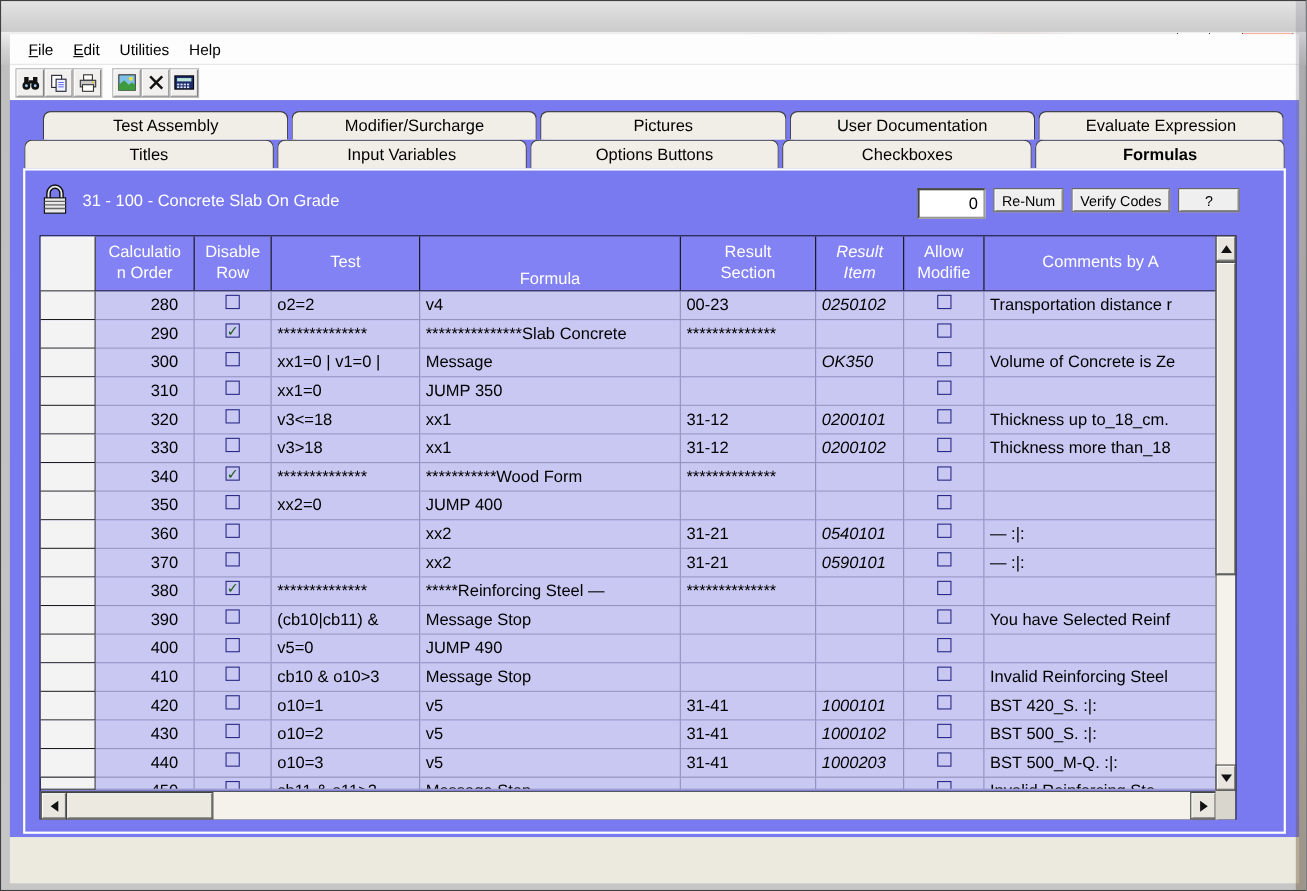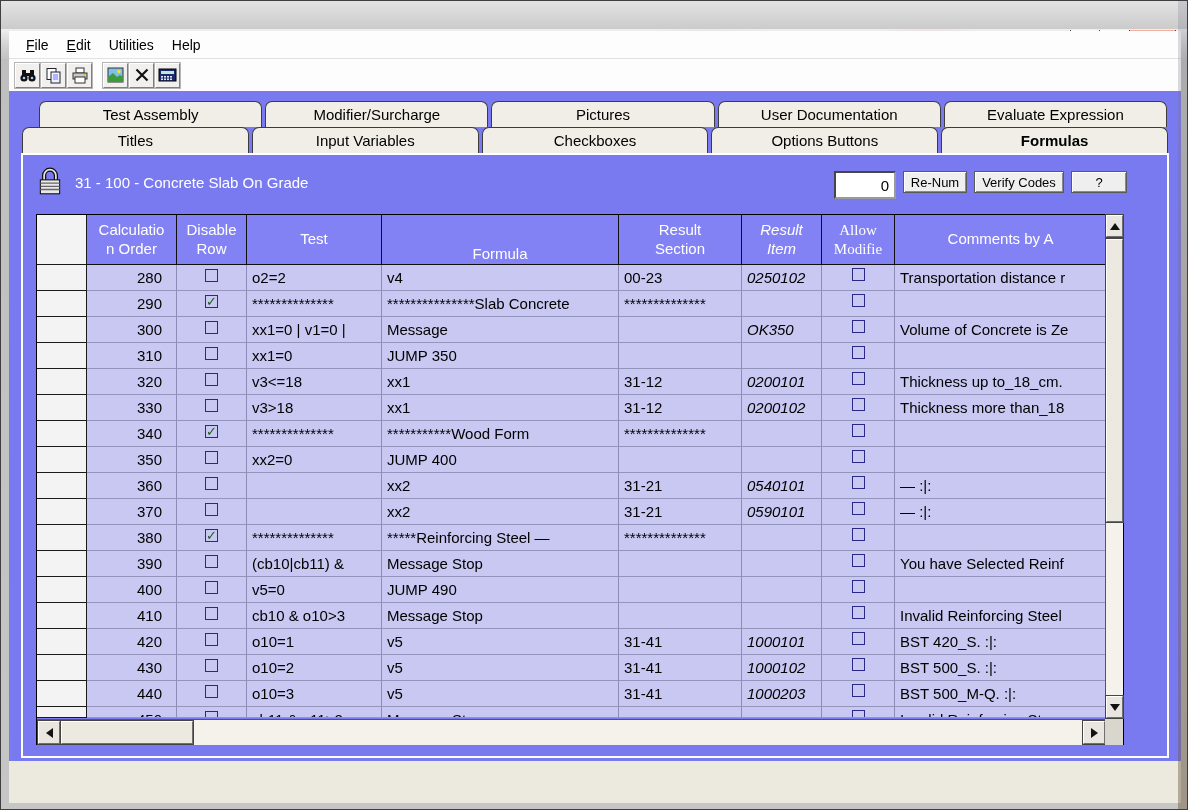--- a/index.html
+++ b/index.html
@@ -72,21 +72,21 @@
   .c{ background:#c8c8f2; border-right:1px solid #8c8cb4; border-bottom:1px solid #9494bc;
     font-size:15px; color:#000; line-height:25px; white-space:nowrap; overflow:hidden; }
   .rh{ width:50px; background:#f3f3f3; border-right:1px solid #1a1a1a; border-bottom:1px solid #1a1a1a; }
   .ghead .rh{ height:50px; }
   .co{ width:90px; text-align:right; padding-right:14px; }
   .cd{ width:70px; text-align:center; padding-top:3px; line-height:normal; }
   .ct{ width:135px; padding-left:5px; }
   .cf{ width:237px; padding-left:5px;align-items:flex-end; }
   .cs{ width:123px; padding-left:5px; }
   .ci{ width:80px; padding-left:5px;font-style:italic; }
-  .ca{ width:73px; text-align:center; padding-top:3px; line-height:normal;font-family:Liberation Serif, serif; }
+  .ca{ width:73px; text-align:center; padding-top:3px; line-height:normal; }
   .cc{ flex:1; padding-left:5px; }
   .ghead .co,.ghead .cd,.ghead .ct,.ghead .cf,.ghead .cs,.ghead .ci,.ghead .ca,.ghead .cc{ padding:0; text-align:center; line-height:1.25; }
   .cb{ width:13px; height:13px; display:inline-block; border:1px solid #2a2a86; background:transparent; }
   .cb.checked{ position:relative; }
   .cb.checked::after{ content:"✓"; position:absolute; left:0; top:-2px; width:11px; color:#1d5c1d;
     font-size:13px; font-weight:bold; }
   
   .vscroll{ position:absolute; right:0; top:0; width:18px; height:504px; background:#f4f2ea; border-left:1px solid #555; }
   .sbtn{ position:absolute; left:0; width:17px; height:22px; background:#e9e6df;
     border:1px solid; border-color:#ffffff #6f6f6f #6f6f6f #ffffff; outline:1px solid #444;
@@ -214,22 +214,22 @@
     <div class="tabrow r1">
       <div class="tab">Test Assembly</div>
       <div class="tab">Modifier/Surcharge</div>
       <div class="tab">Pictures</div>
       <div class="tab">User Documentation</div>
       <div class="tab">Evaluate Expression</div>
     </div>
     <div class="tabrow r2">
       <div class="tab">Titles</div>
       <div class="tab">Input Variables</div>
+      <div class="tab">Options Buttons</div>
       <div class="tab">Checkboxes</div>
-      <div class="tab">Options Buttons</div>
       <div class="tab active">Formulas</div>
     </div>
 
     <div class="panel">
       <span class="lock">
         <svg width="30" height="30" viewBox="0 0 28 28">
           <path d="M8.5 13 V8 a5.5 5.5 0 0 1 11 0 V13" fill="none" stroke="#111" stroke-width="4"></path>
           <path d="M8.5 13 V8 a5.5 5.5 0 0 1 11 0 V13" fill="none" stroke="#e8e8e8" stroke-width="1.6"></path>
           <rect x="5" y="12" width="18" height="13" fill="#e9e9e9" stroke="#111"></rect>
           <path d="M5 15 h18 M5 18 h18 M5 21 h18" stroke="#666" stroke-width="1.2"></path>

